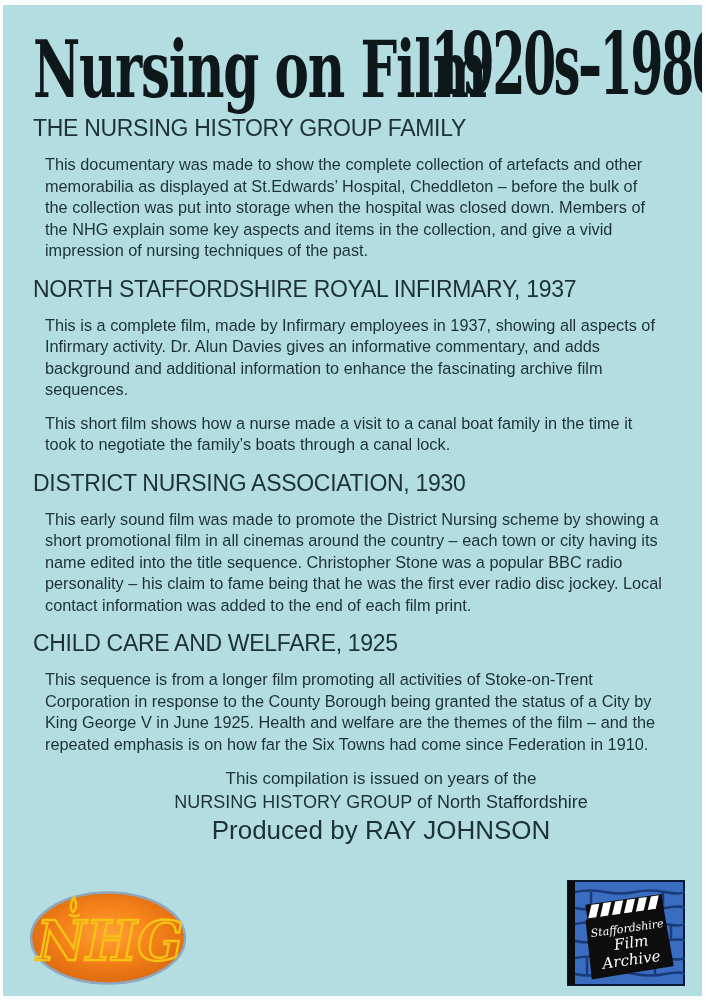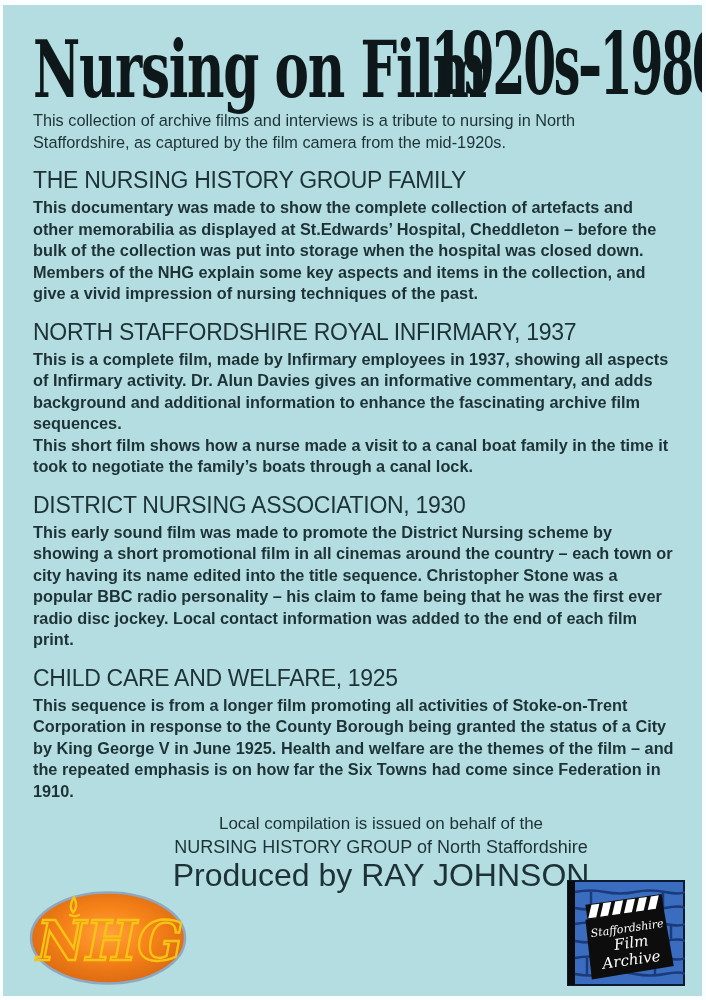--- a/index.html
+++ b/index.html
@@ -42,32 +42,32 @@
     margin: 9px 0 0 0;
     font-size: 16.3px; line-height: 21.5px;
   }
   .section-heading {
     margin: 14px 0 3px 0;
     font-size: 23px; font-weight: 400;
     letter-spacing: -0.3px;
     color: #1d3236;
   }
   .section-body {
-    margin: 0;
-    font-size: 16.3px; line-height: 21.5px; font-weight: bold;
+    margin: 12px;
+    font-size: 16.3px; line-height: 21.5px;
   }
   
   .footer {
     margin: 10px 0 0 128px;
     width: 440px;
     text-align: center;
   }
   .footer-line-1 { font-size: 17px; line-height: 23px; }
   .footer-line-2 { font-size: 18px; line-height: 24px; }
-  .footer-line-3 { font-size: 32px; line-height: 32px; }
+  .footer-line-3 { font-size: 26px; line-height: 32px; }
   
   .nhg-logo {
     position: absolute; left: 25px; bottom: 11px;
     width: 160px; height: 95px;
   }
   .sfa-logo {
     position: absolute; right: 17px; bottom: 10px;
     width: 118px; height: 106px;
   }
   .sfa-script { font-family: "DejaVu Serif", serif; font-style: italic; }
@@ -79,39 +79,38 @@
 </head>
 <body>
 
 <div class="card">
 
   <div class="title-row">
     <span class="title-main">Nursing on Film</span>
     <span class="title-years">1920s–1980s</span>
   </div>
 
-  <p class="intro">This collection of archive films and interviews is a tribute to nursing in North Staffordshire, as captured by the film camera from the mid-1920s.</p>
 
   <h2 class="section-heading">THE NURSING HISTORY GROUP FAMILY</h2>
   <p class="section-body">This documentary was made to show the complete collection of artefacts and other memorabilia as displayed at St.Edwards’ Hospital, Cheddleton – before the bulk of the collection was put into storage when the hospital was closed down.  Members of the NHG explain some key aspects and items in the collection, and give a vivid impression of nursing techniques of the past.</p>
 
 
   <h2 class="section-heading">NORTH STAFFORDSHIRE ROYAL INFIRMARY, 1937</h2>
   <p class="section-body">This is a complete film, made by Infirmary employees in 1937, showing all aspects of Infirmary activity. Dr. Alun Davies gives an informative commentary, and adds background and additional information to enhance the fascinating archive film sequences.</p>
 
   <p class="section-body">This short film shows how a nurse made a visit to a canal boat family in the time it took to negotiate the family’s boats through a canal lock.</p>
 
   <h2 class="section-heading">DISTRICT NURSING ASSOCIATION, 1930</h2>
   <p class="section-body">This early sound film was made to promote the District Nursing scheme by showing a short promotional film in all cinemas around the country – each town or city having its name edited into the title sequence. Christopher Stone was a popular BBC radio personality – his claim to fame being that he was the first ever radio disc jockey. Local contact information was added to the end of each film print.</p>
 
   <h2 class="section-heading">CHILD CARE AND WELFARE, 1925</h2>
   <p class="section-body">This sequence is from a longer film promoting all activities of Stoke-on-Trent Corporation in response to the County Borough being granted the status of a City by King George V in June 1925. Health and welfare are the themes of the film –  and the repeated emphasis is on how far the Six Towns had come since Federation in 1910.</p>
 
   <div class="footer">
-    <div class="footer-line-1">Local compilation is issued on behalf of the</div>
+    <div class="footer-line-1">This compilation is issued on years of the</div>
     <div class="footer-line-2">NURSING HISTORY GROUP of North Staffordshire</div>
     <div class="footer-line-3">Produced by RAY JOHNSON</div>
 
   </div>
 
   <svg class="nhg-logo" viewBox="0 0 160 95" aria-hidden="true">
     <defs>
       <radialGradient id="nhgGrad" cx="50%" cy="45%" r="65%">
         <stop offset="0%" stop-color="#ffa23a"></stop>
         <stop offset="45%" stop-color="#f58218"></stop>

